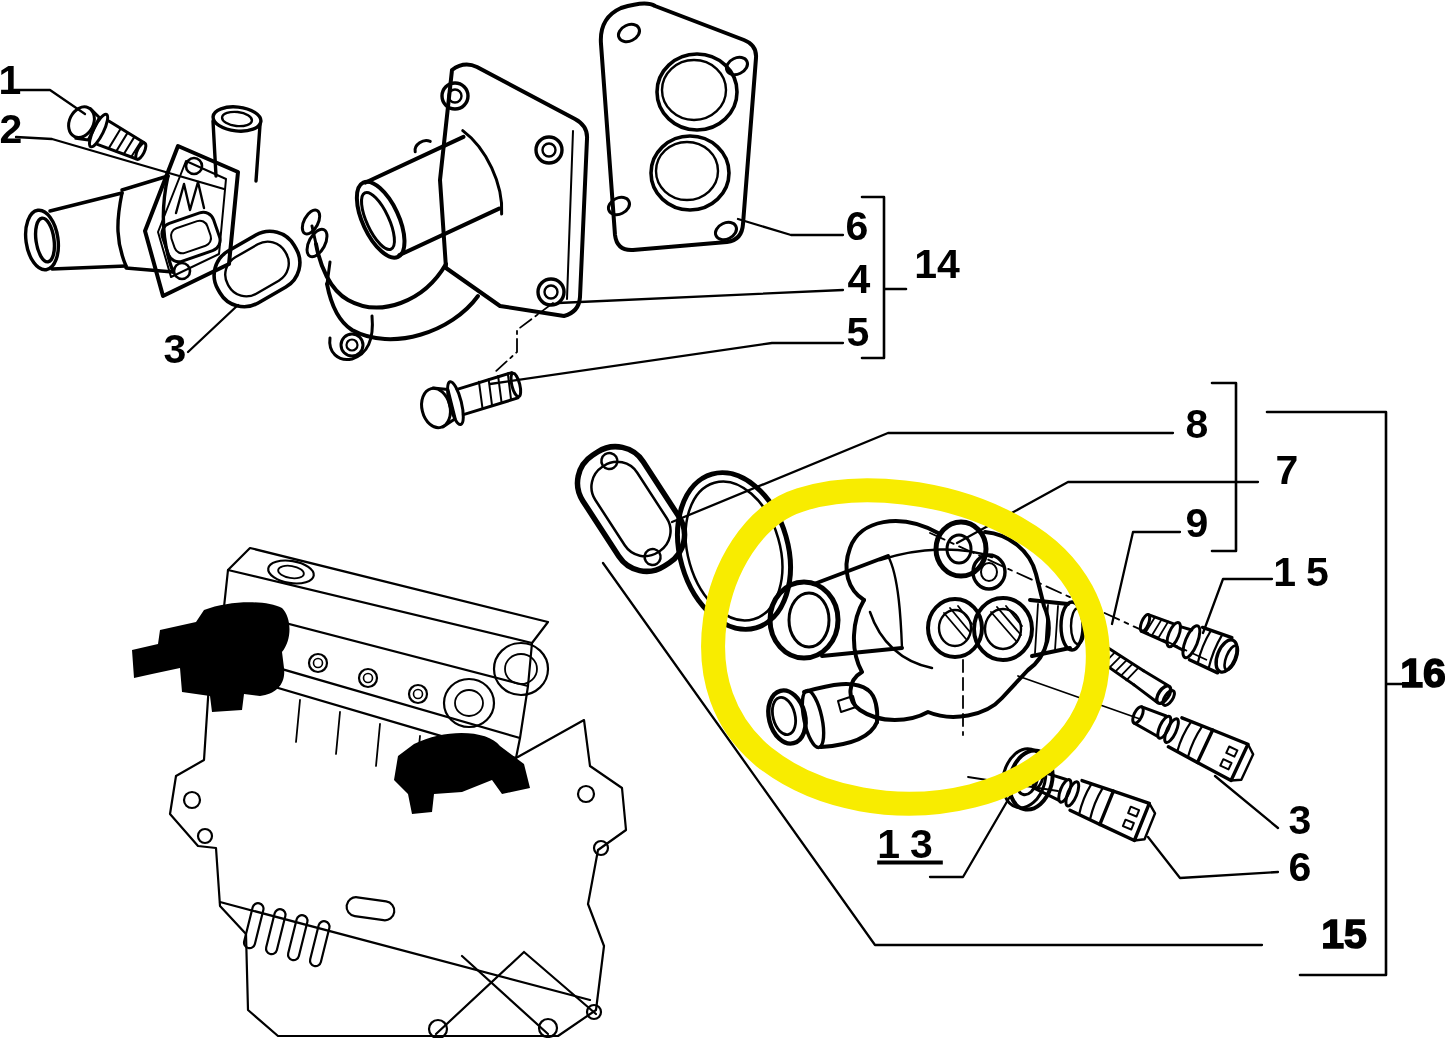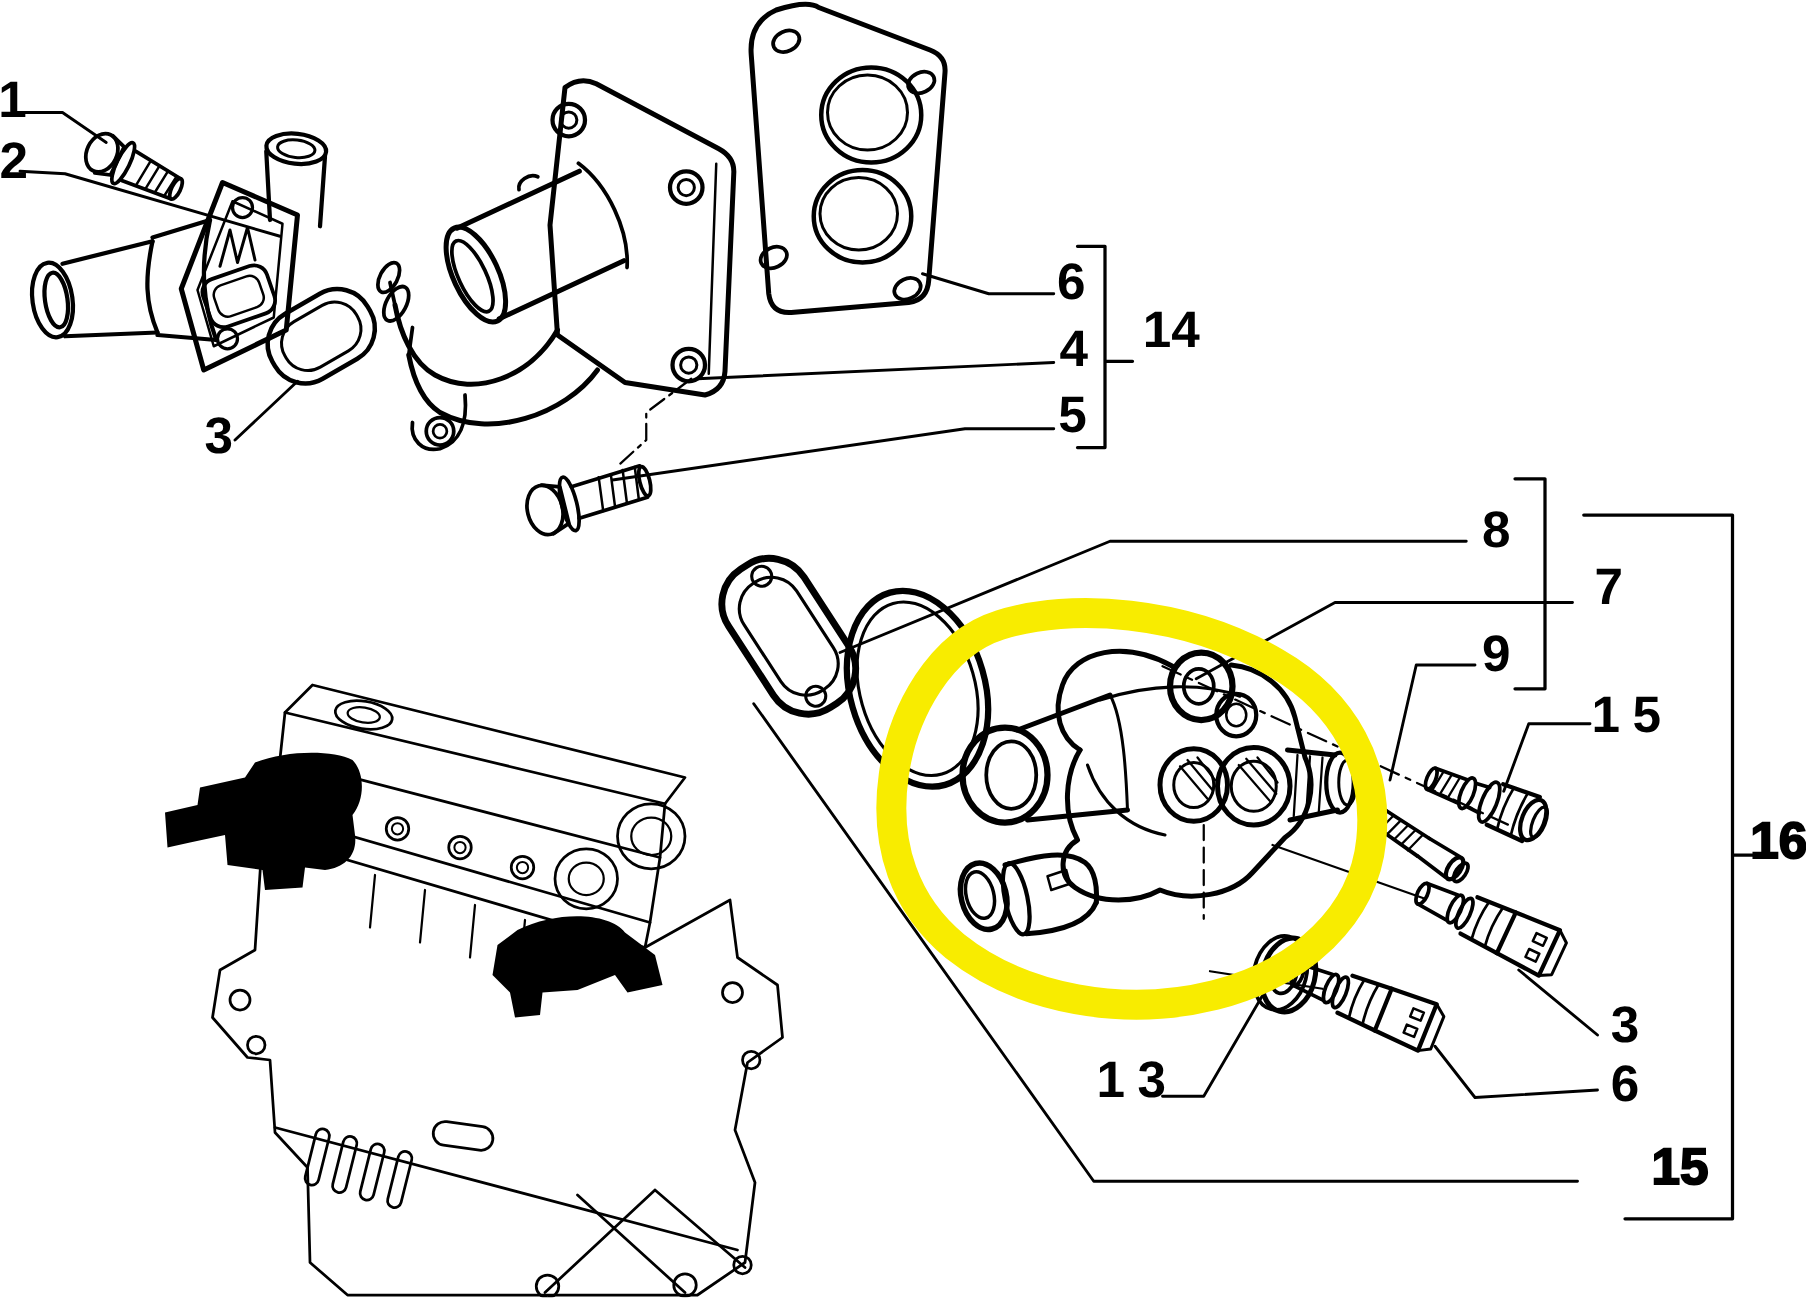--- a/index.html
+++ b/index.html
@@ -292,16 +292,16 @@
   <div class="lbl" style="left:859px; top:279px;">4</div>
   <div class="lbl" style="left:858px; top:332px;">5</div>
   <div class="lbl" style="left:937px; top:264px;">14</div>
   <div class="lbl" style="left:1197px;top:424px;">8</div>
   <div class="lbl" style="left:1287px;top:470px;">7</div>
   <div class="lbl" style="left:1197px;top:523px;">9</div>
   <div class="lbl sp" style="left:1301px;top:572px;">15</div>
   <div class="lbl heavy" style="left:1423px;top:673px;">16</div>
   <div class="lbl sp" style="left:1300px;top:820px;">3</div>
   <div class="lbl sp" style="left:1300px;top:867px;">6</div>
-  <div class="lbl sp" style="left:905px; top:864px;">13</div>
+  <div class="lbl sp" style="left:905px; top:844px;text-decoration:underline;">13</div>
   <div class="lbl heavy" style="left:1300px;top:934px;margin-left:44px;">15</div>
 
 </div>
 
 </body></html>

